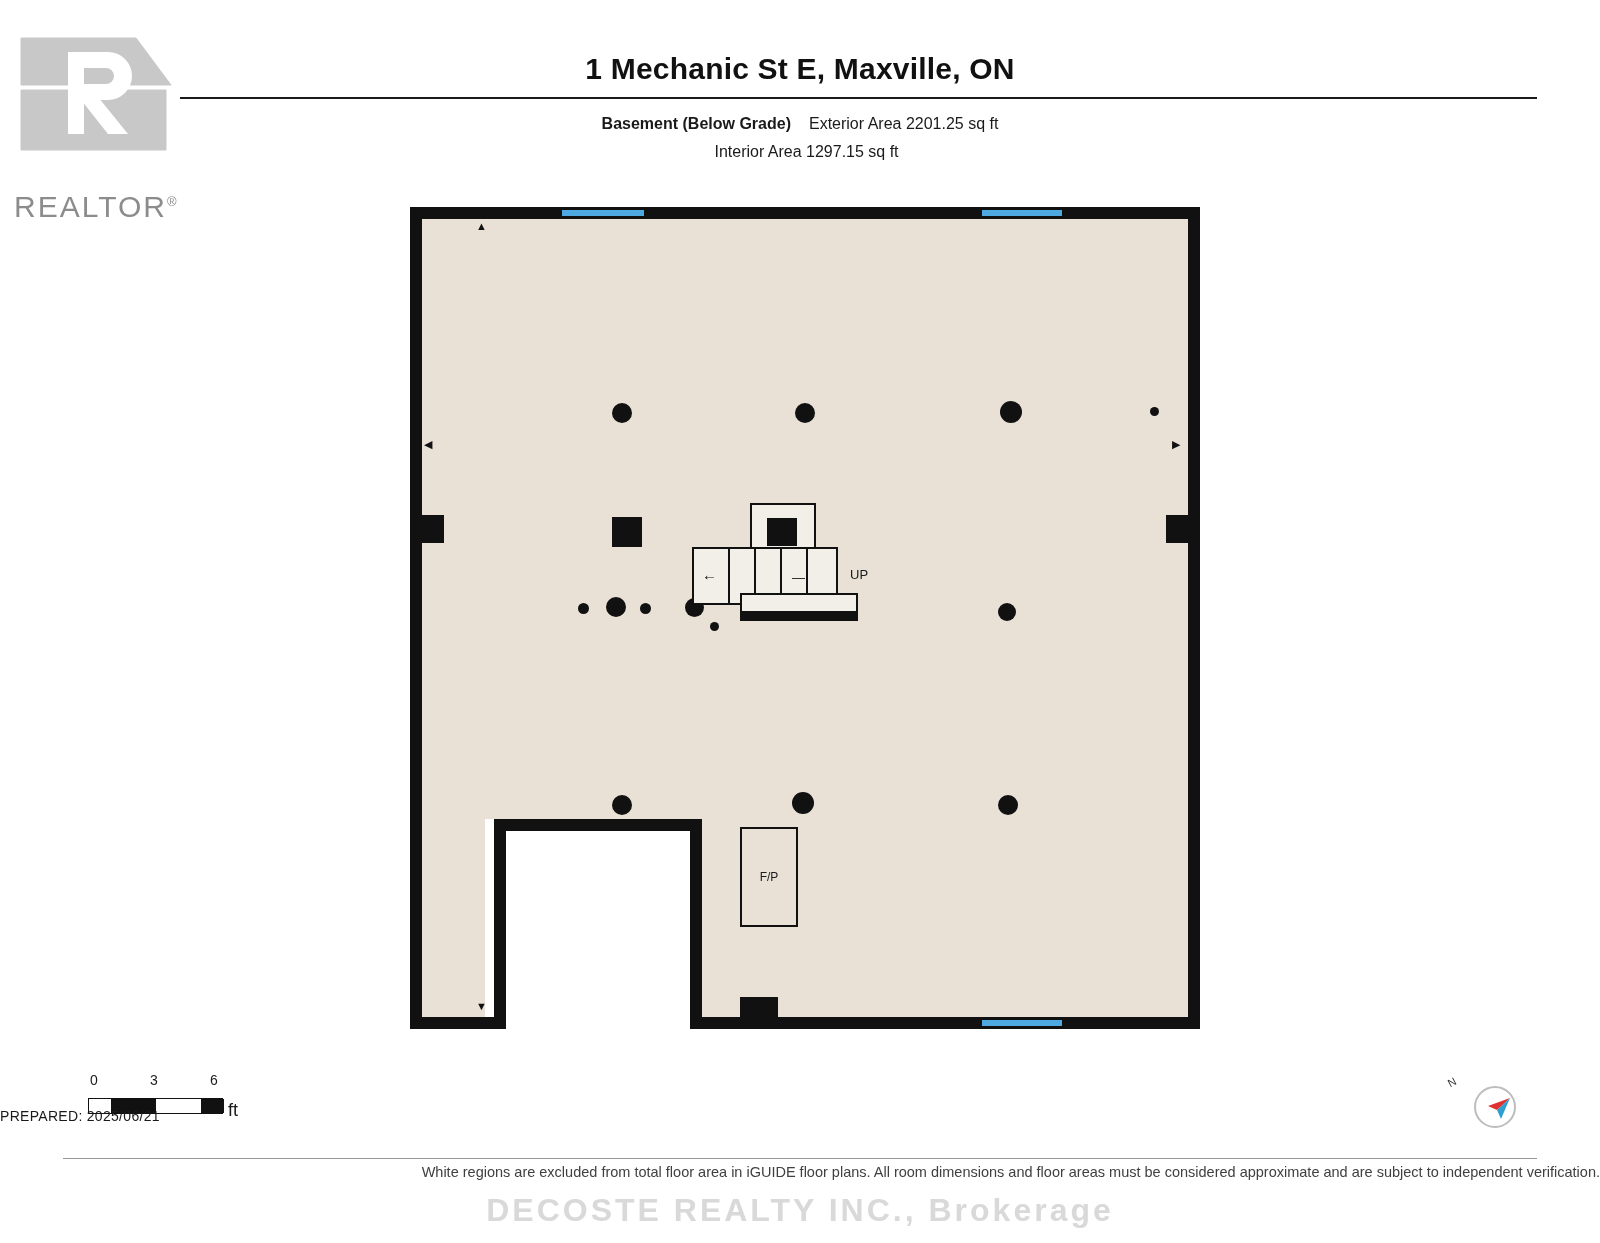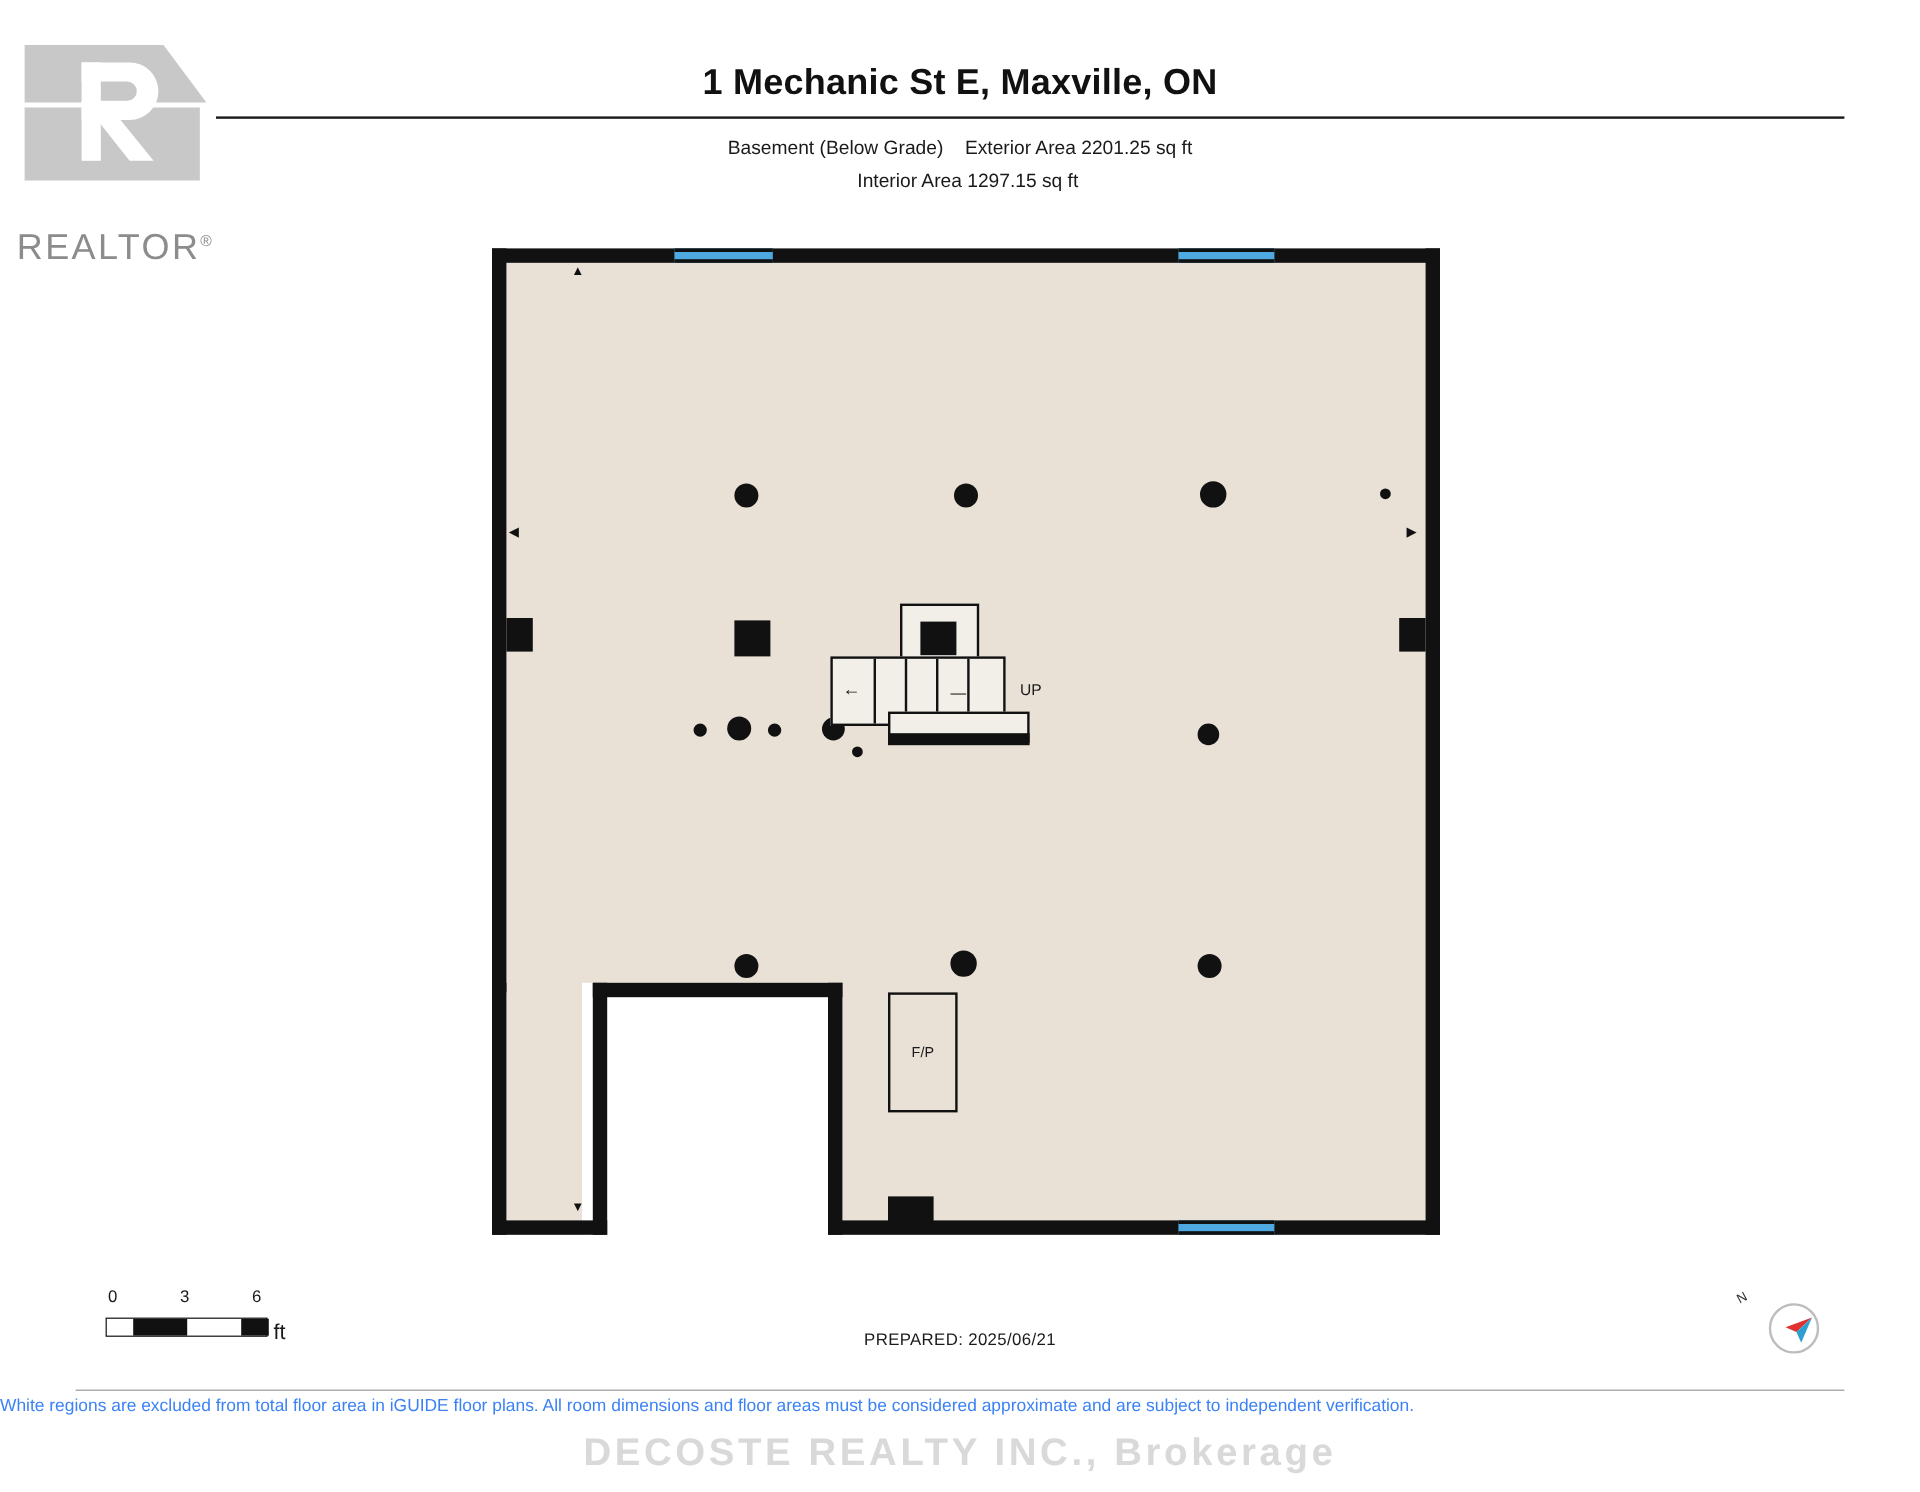--- a/index.html
+++ b/index.html
@@ -68,21 +68,21 @@
 
   .level-line {
     position: absolute;
     top: 115px;
     left: 0;
     right: 0;
     text-align: center;
     font-size: 16px;
   }
   .level-name {
-    font-weight: normal;
+    font-weight: bold;
     margin-right: 18px;
   }
   .area-line2 {
     position: absolute;
     top: 143px;
     left: 0;
     right: 0;
     text-align: center;
     font-size: 16px;
     padding-left: 13px;
@@ -195,21 +195,20 @@
     left: 228px;
     top: 1100px;
     font-size: 18px;
   }
 
   .prepared {
     position: absolute;
     top: 1108px;
     left: 0;
     right: 0;
-    text-align: center;
     font-size: 14px;
     letter-spacing: 0.3px;
   }
 
   .compass {
     position: absolute;
     left: 1466px;
     top: 1078px;
     width: 58px;
     height: 58px;
@@ -229,23 +228,23 @@
     right: 63px;
     top: 1158px;
     height: 1px;
     background: #999;
   }
   .disclaimer {
     position: absolute;
     top: 1164px;
     left: 0;
     right: 0;
-    text-align: left;
+    text-align: right;
     font-size: 14.5px;
-    color: #3b82f6;
+    color: #404040;
   }
   .watermark {
     position: absolute;
     top: 1192px;
     left: 0;
     right: 0;
     text-align: center;
     font-size: 32px;
     letter-spacing: 3px;
     color: #d9d9d9;

